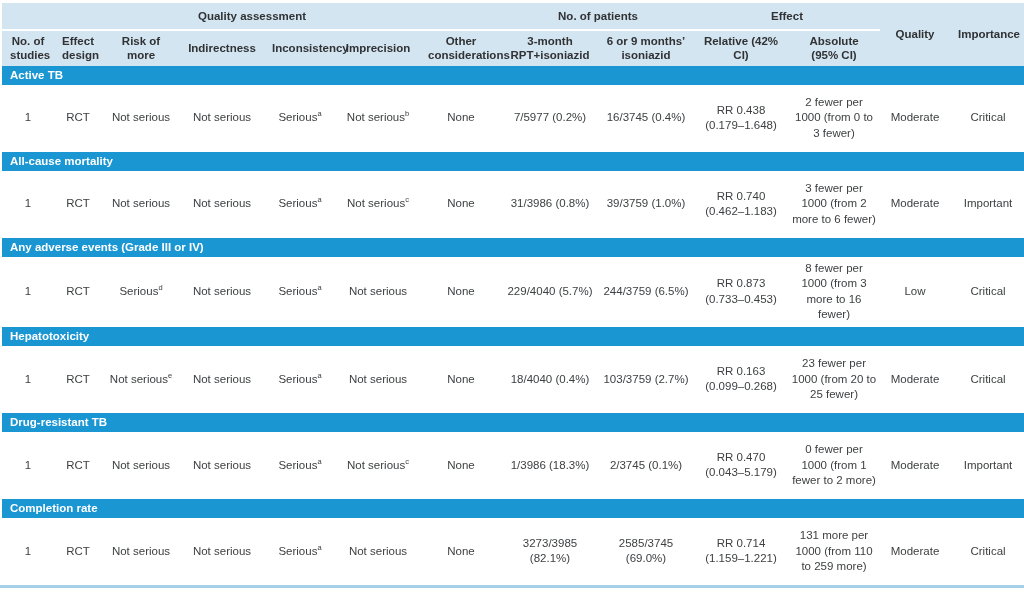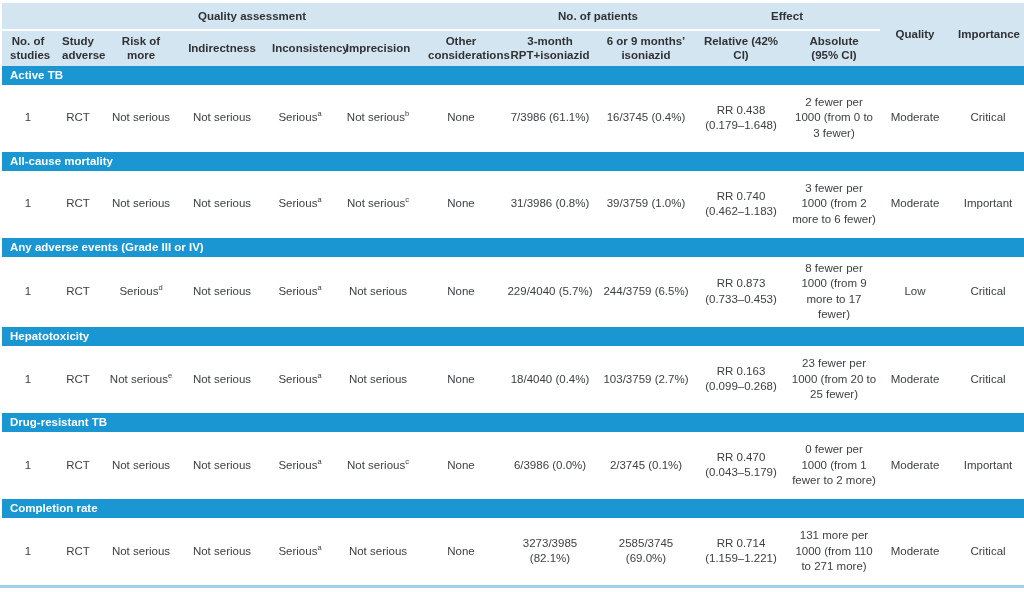--- a/index.html
+++ b/index.html
@@ -89,21 +89,21 @@
   <thead>
     <tr class="group-row">
       <th class="gh" colspan="7">Quality assessment</th>
       <th class="gh" colspan="2">No. of patients</th>
       <th class="gh" colspan="2">Effect</th>
       <th rowspan="2">Quality</th>
       <th rowspan="2">Importance</th>
     </tr>
     <tr class="col-row">
       <th>No. of studies</th>
-      <th>Study adverse</th>
+      <th>Effect design</th>
       <th>Risk of more</th>
       <th>Indirectness</th>
       <th>Inconsistency</th>
       <th>Imprecision</th>
       <th>Other considerations</th>
       <th>3-month RPT+isoniazid</th>
       <th>6 or 9 months’ isoniazid</th>
       <th>Relative (42% CI)</th>
       <th>Absolute (95% CI)</th>
     </tr>
@@ -114,21 +114,21 @@
       <td colspan="13">Active TB</td>
     </tr>
     <tr class="data-row">
       <td><span>1</span><sup></sup></td>
       <td><span>RCT</span><sup></sup></td>
       <td><span>Not serious</span><sup></sup></td>
       <td><span>Not serious</span><sup></sup></td>
       <td><span>Serious</span><sup>a</sup></td>
       <td><span>Not serious</span><sup>b</sup></td>
       <td><span>None</span></td>
-      <td><span>7/3986 (61.1%)</span></td>
+      <td><span>7/5977 (0.2%)</span></td>
       <td><span>16/3745 (0.4%)</span></td>
       <td><span>RR 0.438 (0.179–1.648)</span></td>
       <td><span>2 fewer per 1000 (from 0 to 3 fewer)</span></td>
       <td><span>Moderate</span></td>
       <td><span>Critical</span></td>
     </tr>
   </tbody>
 
   <tbody>
     <tr class="section-row">
@@ -159,21 +159,21 @@
       <td><span>1</span><sup></sup></td>
       <td><span>RCT</span><sup></sup></td>
       <td><span>Serious</span><sup>d</sup></td>
       <td><span>Not serious</span><sup></sup></td>
       <td><span>Serious</span><sup>a</sup></td>
       <td><span>Not serious</span><sup></sup></td>
       <td><span>None</span></td>
       <td><span>229/4040 (5.7%)</span></td>
       <td><span>244/3759 (6.5%)</span></td>
       <td><span>RR 0.873 (0.733–0.453)</span></td>
-      <td><span>8 fewer per 1000 (from 9 more to 17 fewer)</span></td>
+      <td><span>8 fewer per 1000 (from 3 more to 16 fewer)</span></td>
       <td><span>Low</span></td>
       <td><span>Critical</span></td>
     </tr>
   </tbody>
 
   <tbody>
     <tr class="section-row">
       <td colspan="13">Hepatotoxicity</td>
     </tr>
     <tr class="data-row">
@@ -198,21 +198,21 @@
       <td colspan="13">Drug-resistant TB</td>
     </tr>
     <tr class="data-row">
       <td><span>1</span><sup></sup></td>
       <td><span>RCT</span><sup></sup></td>
       <td><span>Not serious</span><sup></sup></td>
       <td><span>Not serious</span><sup></sup></td>
       <td><span>Serious</span><sup>a</sup></td>
       <td><span>Not serious</span><sup>c</sup></td>
       <td><span>None</span></td>
-      <td><span>6/3986 (0.0%)</span></td>
+      <td><span>1/3986 (18.3%)</span></td>
       <td><span>2/3745 (0.1%)</span></td>
       <td><span>RR 0.470 (0.043–5.179)</span></td>
       <td><span>0 fewer per 1000 (from 1 fewer to 2 more)</span></td>
       <td><span>Moderate</span></td>
       <td><span>Important</span></td>
     </tr>
   </tbody>
 
   <tbody>
     <tr class="section-row">
@@ -222,20 +222,20 @@
       <td><span>1</span><sup></sup></td>
       <td><span>RCT</span><sup></sup></td>
       <td><span>Not serious</span><sup></sup></td>
       <td><span>Not serious</span><sup></sup></td>
       <td><span>Serious</span><sup>a</sup></td>
       <td><span>Not serious</span><sup></sup></td>
       <td><span>None</span></td>
       <td><span>3273/3985 (82.1%)</span></td>
       <td><span>2585/3745 (69.0%)</span></td>
       <td><span>RR 0.714 (1.159–1.221)</span></td>
-      <td><span>131 more per 1000 (from 110 to 271 more)</span></td>
+      <td><span>131 more per 1000 (from 110 to 259 more)</span></td>
       <td><span>Moderate</span></td>
       <td><span>Critical</span></td>
     </tr>
   </tbody>
 </table>
 
 <div class="bottom-rule"></div>
 
 </body></html>

